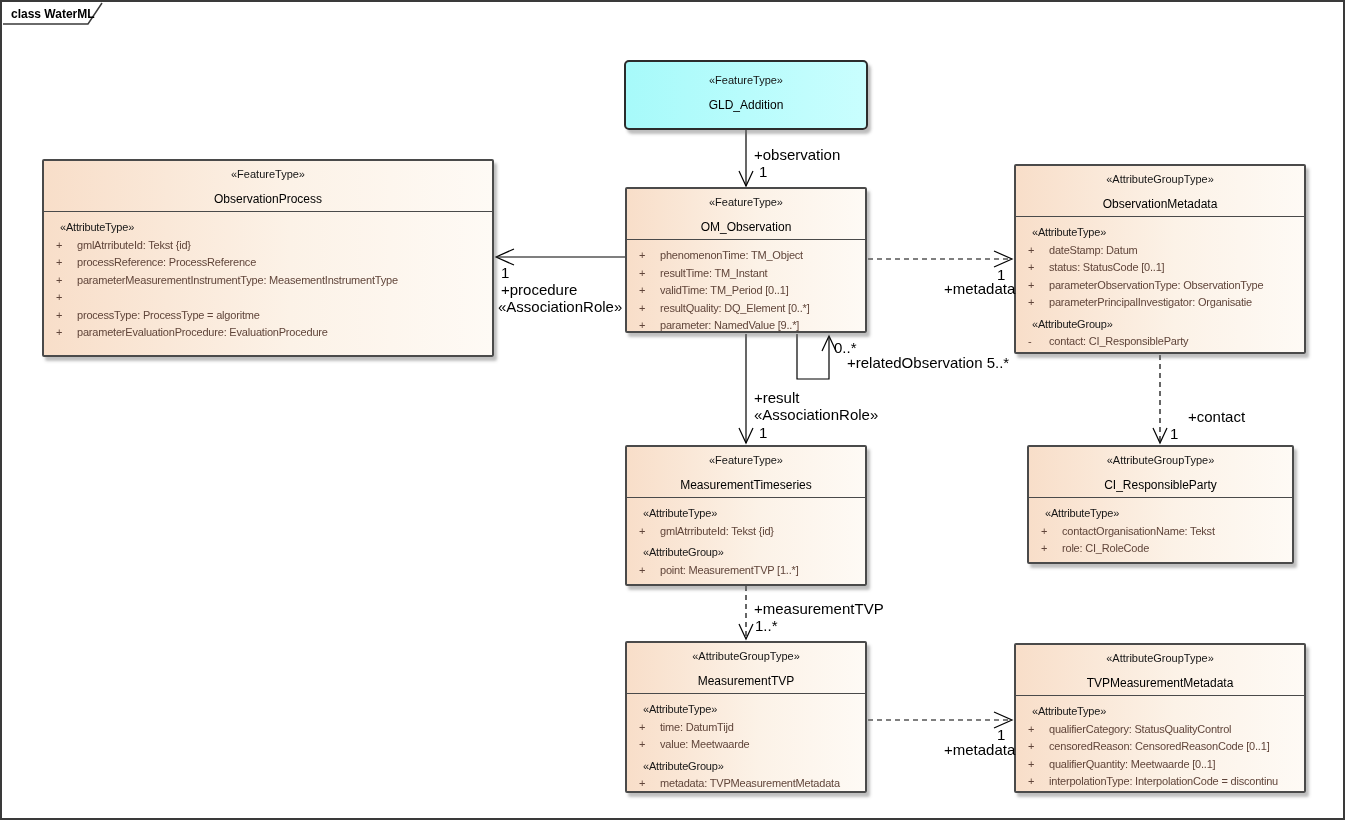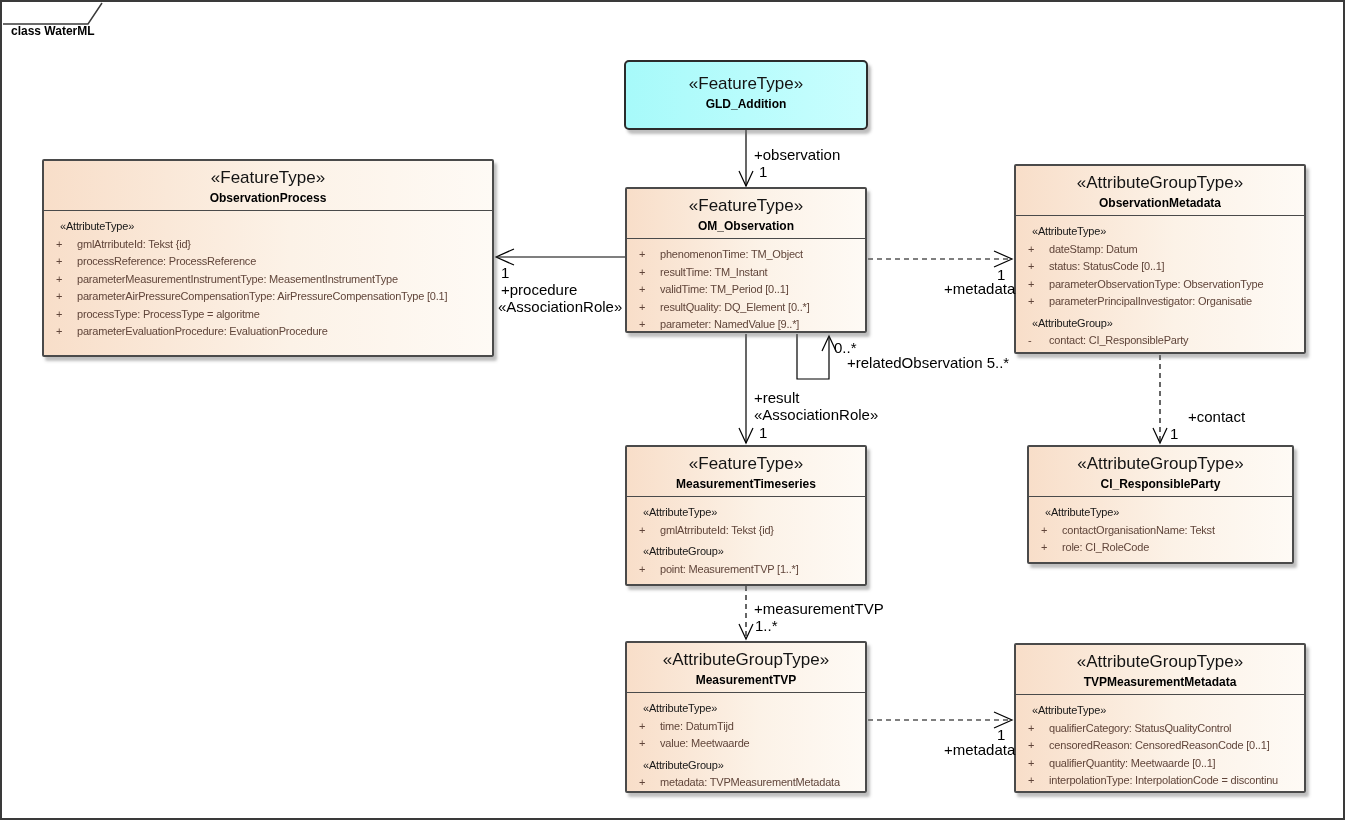--- a/index.html
+++ b/index.html
@@ -4,31 +4,31 @@
 <style>
   html,body{margin:0;padding:0;background:#fff;font-family:"Liberation Sans",sans-serif;}
   .canvas{position:relative;width:1345px;height:820px;background:#fff;border:2px solid #3a3a3a;box-sizing:border-box;overflow:hidden;}
   svg.connectors{position:absolute;left:0;top:0;z-index:1;}
   .uml-box{position:absolute;z-index:2;border:2px solid #4a4a4a;border-radius:2px;
     background:linear-gradient(90deg,#F8DEC9 0%,#FCF2E7 55%,#FEFAF5 100%);
     box-shadow:3px 4px 3px rgba(110,110,110,.45);box-sizing:border-box;}
   .uml-box.cyan{background:linear-gradient(90deg,#A7FAFA 0%,#C9FEFE 100%);border-radius:5px;border-color:#2c2c2c;}
   .box-header{text-align:center;padding-top:7px;padding-bottom:5px;}
   .with-body .box-header{border-bottom:1.5px solid #4a4a4a;}
-  .stereotype{font-size:17px;color:#141414;}
-  .class-name{font-size:12px;font-weight:bold;color:#000;margin-top:3px;}
+  .stereotype{font-size:11px;color:#141414;}
+  .class-name{font-size:12px;font-weight:normal;color:#000;margin-top:12px;}
   .box-body{padding:7px 5px 0 9px;}
   .row{line-height:17.5px;white-space:nowrap;font-size:11px;letter-spacing:-0.2px;}
   .row.section{color:#161616;padding-left:7px;}
   .row.section + .row.attr{margin-top:0;}
   .row.attr + .row.section{margin-top:4px;}
   .row.attr{color:#60453A;display:flex;}
   .vis{width:21px;flex:none;padding-left:3px;}
   .edge-label{position:absolute;z-index:3;font-size:15px;color:#000;white-space:nowrap;}
-  .frame-tab-label{position:absolute;left:9px;top:22px;font-weight:bold;font-size:12px;color:#000;z-index:3;}
+  .frame-tab-label{position:absolute;left:9px;top:5px;font-weight:bold;font-size:12px;color:#000;z-index:3;}
 </style>
 </head>
 <body>
 
 <div class="canvas">
 
   <svg class="connectors" width="1345" height="820">
 
     <g stroke="#3a3a3a" stroke-width="1.5" fill="none">
       <path d="M1,22 L86,22 L100,1"></path>
@@ -98,21 +98,20 @@
       <div class="row attr">
           <span class="vis">+</span>
           <span>processReference: ProcessReference</span>
         </div>
       <div class="row attr">
           <span class="vis">+</span>
           <span>parameterMeasurementInstrumentType: MeasementInstrumentType</span>
         </div>
       <div class="row attr">
           <span class="vis">+</span>
-          <span>parameterAirPressureCompensationType: AirPressureCompensationType [0.1]</span>
         </div>
       <div class="row attr">
           <span class="vis">+</span>
           <span>processType: ProcessType = algoritme</span>
         </div>
       <div class="row attr">
           <span class="vis">+</span>
           <span>parameterEvaluationProcedure: EvaluationProcedure</span>
         </div>
     </div>

